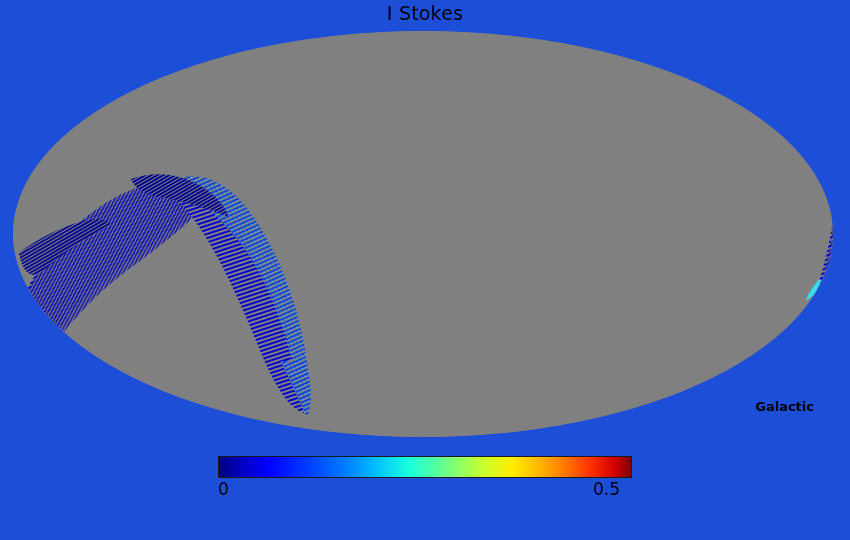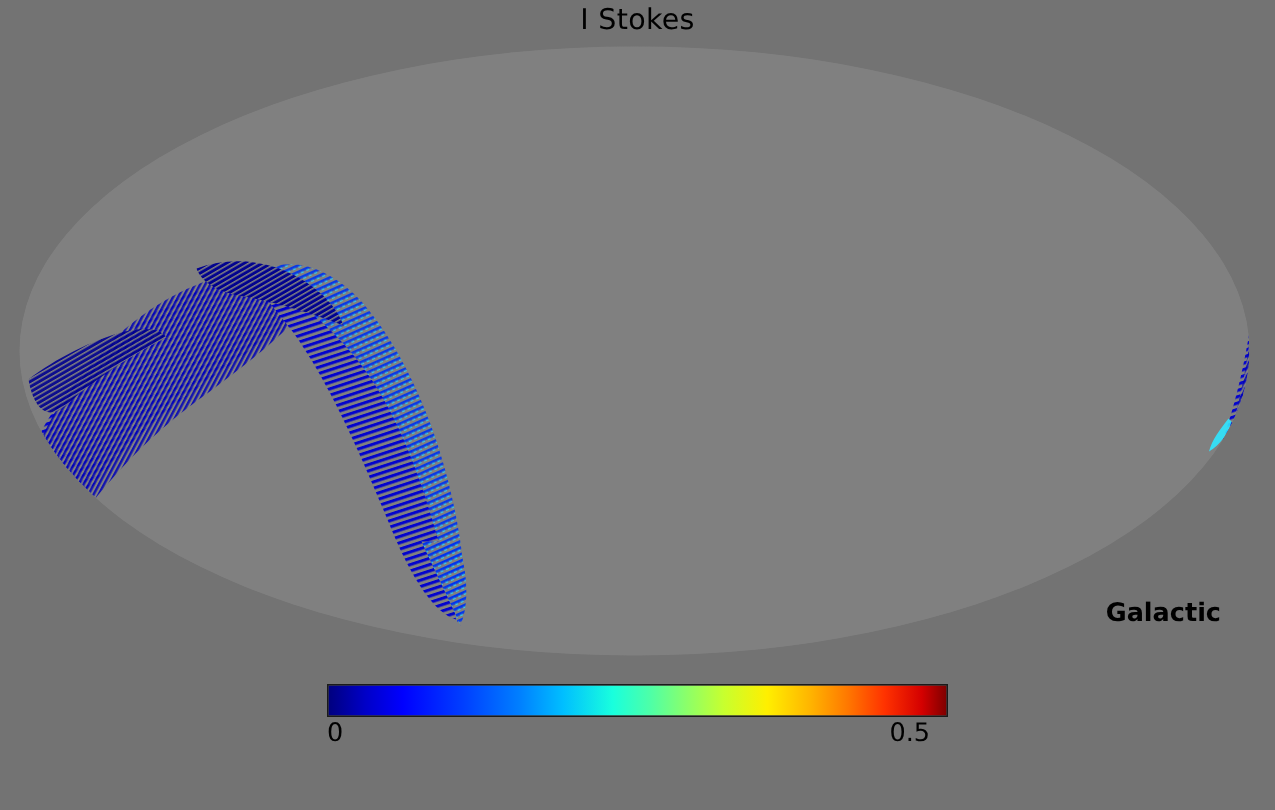--- a/index.html
+++ b/index.html
@@ -1,39 +1,39 @@
 <!DOCTYPE html>
 <html><head>
 <meta charset="utf-8">
 <style>
   html,body{margin:0;padding:0;background:#ffffff;}
   body{width:850px;height:540px;overflow:hidden;
        font-family:"DejaVu Sans","Liberation Sans",sans-serif;}
-  #page{position:relative;width:850px;height:540px;background:#737373;}
+  #page{position:relative;width:850px;height:540px;background:#1d4ed8;}
 
   
   #title{
     position:absolute;left:0;top:2px;width:850px;text-align:center;
     font-size:19px;color:#000000;letter-spacing:.2px;
   }
 
   
   #skywrap{position:absolute;left:13px;top:31px;width:820px;height:406px;}
   #sky{position:absolute;inset:0;}
   .ellipse-clip{
     position:absolute;inset:0;
     border-radius:50%;
     overflow:hidden;
     background:#808080;
   }
 
   
   #coordlabel{
     position:absolute;right:36px;top:399px;
-    font-size:17px;font-weight:bold;color:#000000;
+    font-size:13px;font-weight:bold;color:#000000;
   }
 
   
   #cbar-wrap{position:absolute;left:218px;top:456px;width:414px;}
   #cbar{
     width:414px;height:22px;box-sizing:border-box;
     border:1px solid #1a1a1a;
     background:linear-gradient(to right,
       #00007f  0%,
       #0000c8  6%,

